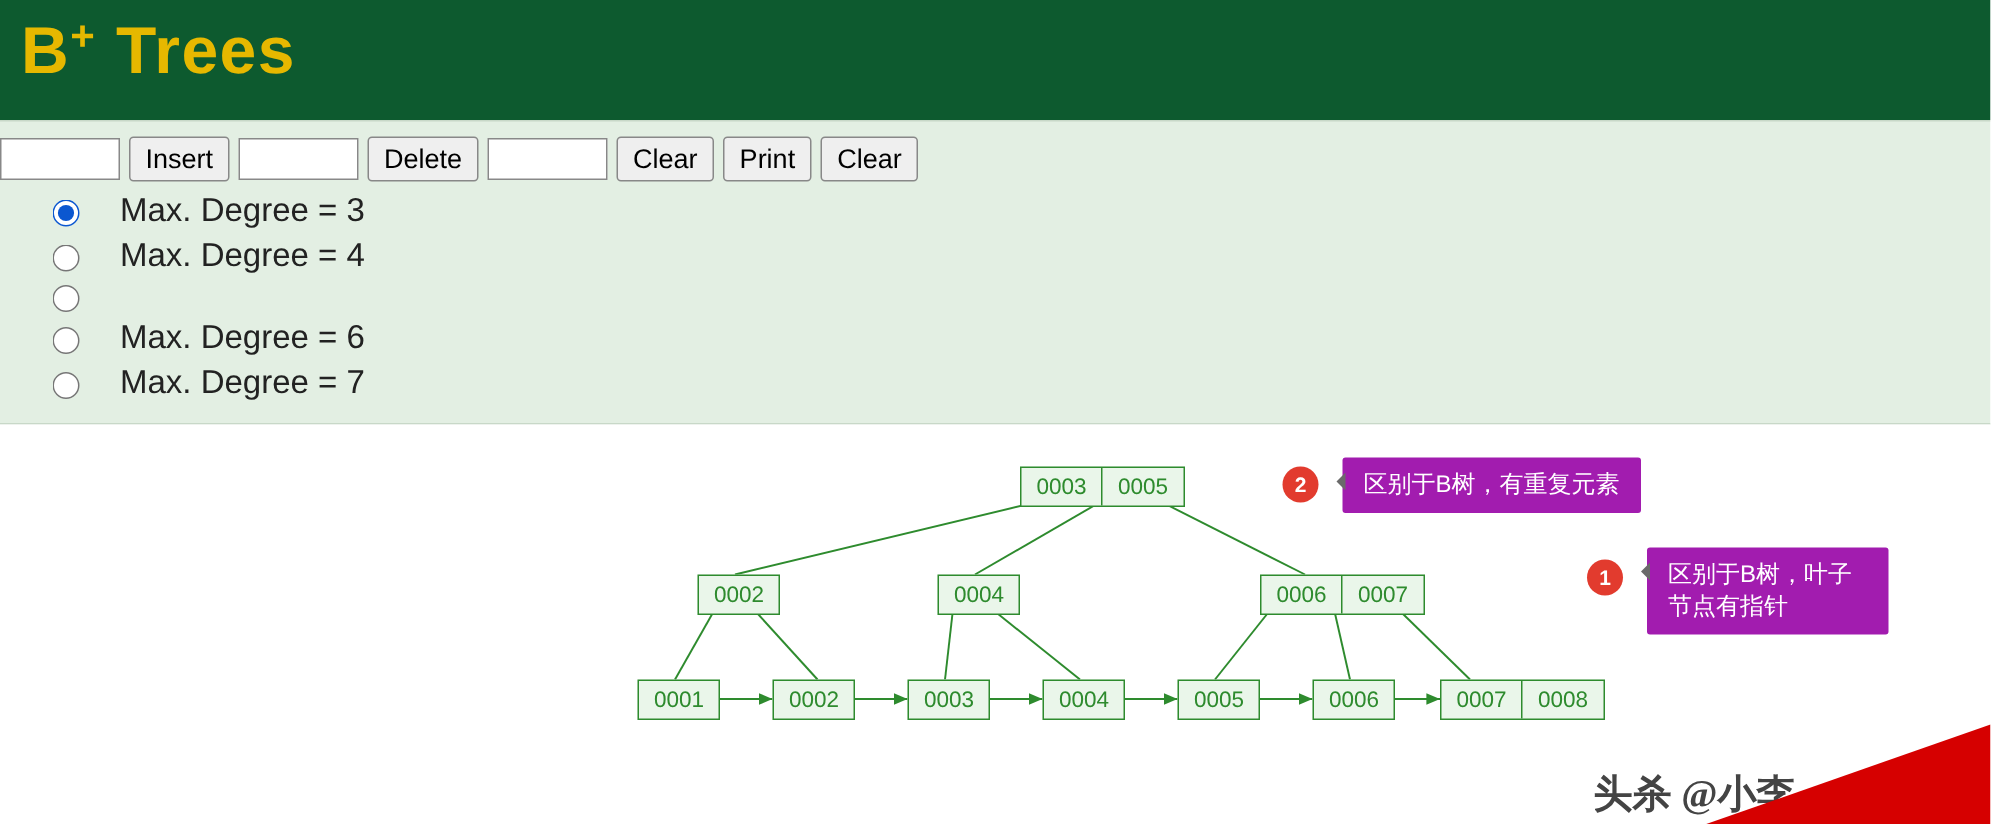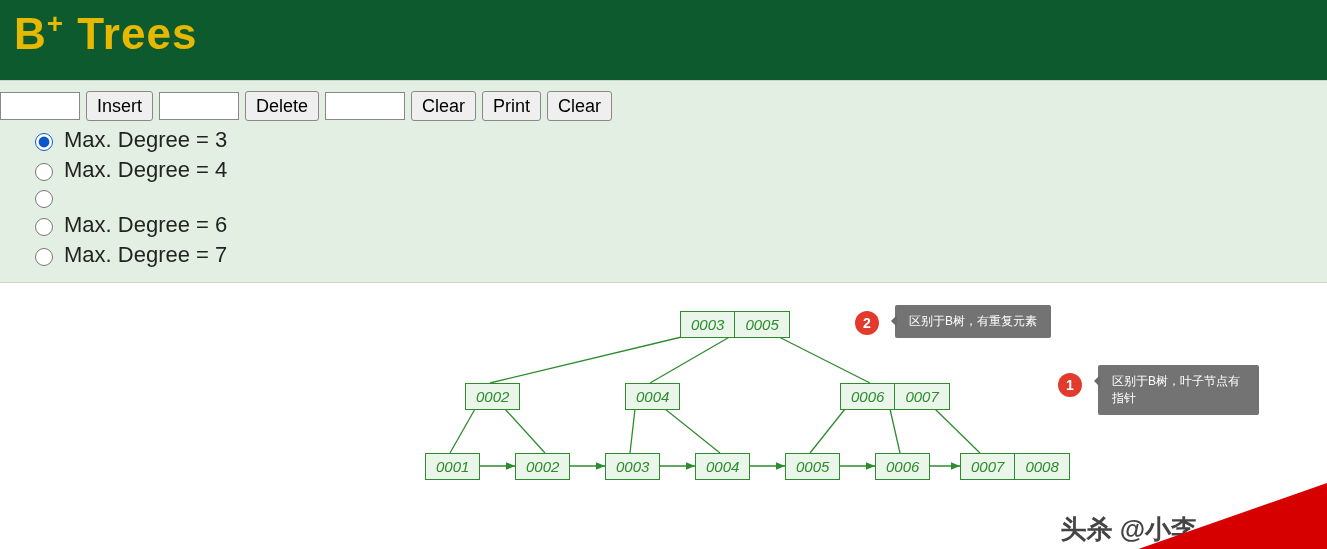--- a/index.html
+++ b/index.html
@@ -64,41 +64,40 @@
     padding-left: 0;
   }
   .radios {
     margin-left: 30px;
     font-size: 22px;
     color: #222;
   }
   .radio-row {
     display: flex;
     align-items: center;
-    gap: 8px;
+    gap: 24px;
     margin-bottom: 4px;
   }
   .radio-row input[type=radio] {
     width: 18px;
     height: 18px;
     accent-color: #0b57d0;
   }
   .canvas {
     position: relative;
     width: 1327px;
     height: 270px;
     background: #fff;
   }
   svg.tree { position: absolute; top: 0; left: 0; }
   .node {
     position: absolute;
     display: flex;
     border: 1px solid #2e8b2e;
     background: #eaf6ea;
-    font-style: italic;
   }
   .cell {
     padding: 4px 10px;
     font-size: 15px;
     color: #2e8b2e;
     border-right: 1px solid #2e8b2e;
     font-family: Verdana, sans-serif;
   }
   .cell:last-child { border-right: none; }
   .ann-badge {
@@ -109,42 +108,43 @@
     background: #e23b2e;
     color: #fff;
     font-size: 14px;
     display: flex;
     align-items: center;
     justify-content: center;
     font-weight: bold;
   }
   .ann-box {
     position: absolute;
-    background: #737373;
+    background: #a21caf;
     color: #fff;
     padding: 8px 14px;
-    font-size: 12px;
+    font-size: 16px;
     border-radius: 2px;
   }
   .ann-box::before {
     content: "";
     position: absolute;
     left: -10px;
     top: 10px;
     border: 6px solid transparent;
     border-right-color: #6a6a6a;
   }
   .watermark {
     position: absolute;
     right: 130px;
     bottom: 6px;
     font-size: 26px;
     color: #444;
     font-weight: bold;
     text-shadow: 1px 1px 0 #fff;
+    font-family: Liberation Serif, serif;
   }
   .corner {
     position: absolute;
     right: 0;
     bottom: 0;
     width: 0;
     border-left: 200px solid transparent;
     border-bottom: 70px solid #d60000;
   }
   .corner-text {

